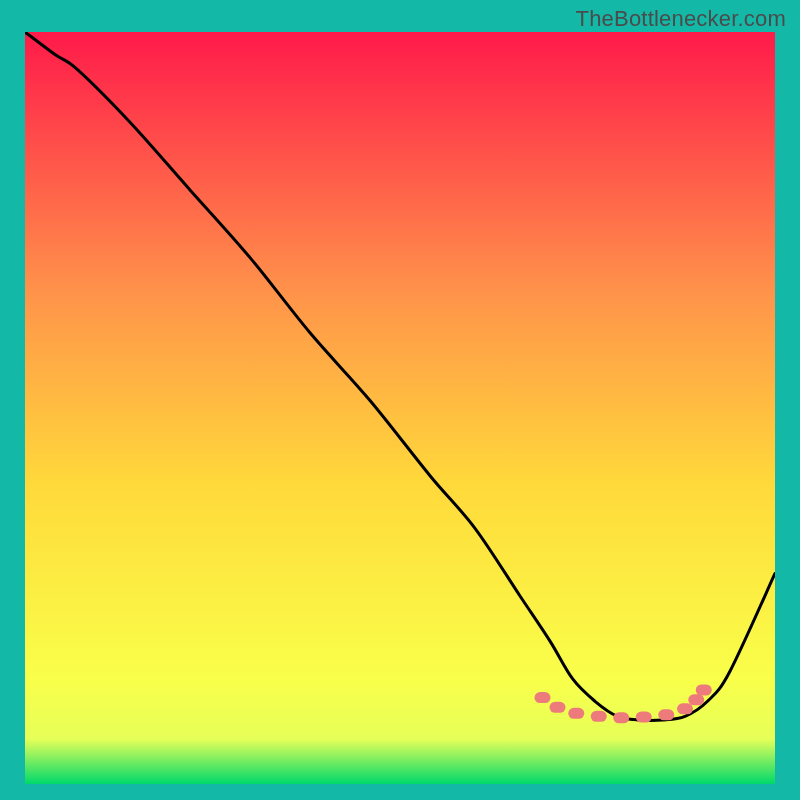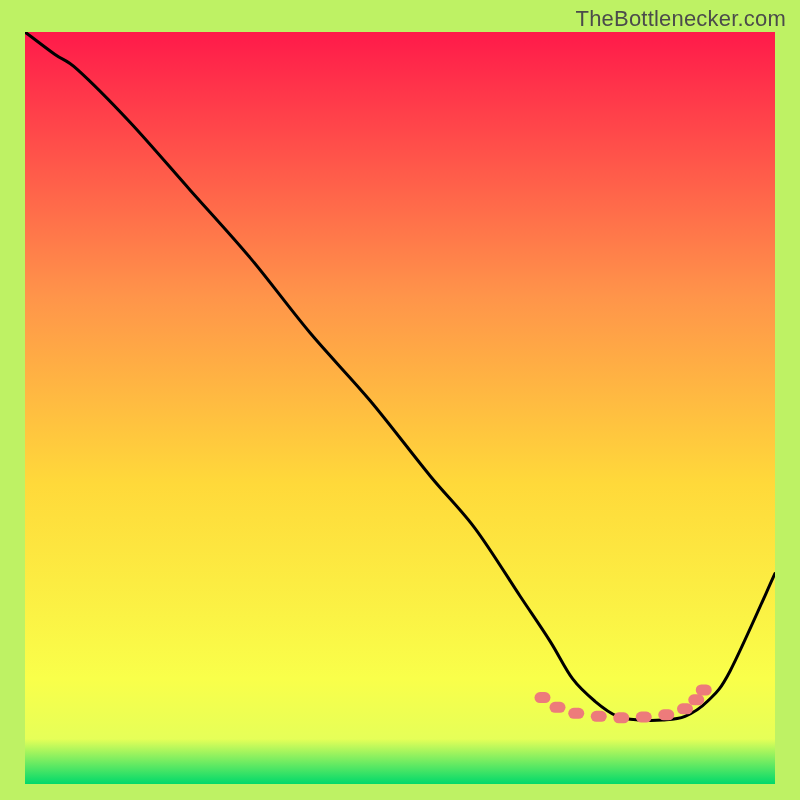--- a/index.html
+++ b/index.html
@@ -10,21 +10,21 @@
     height: 800px;
     overflow: hidden;
     font-family: Arial, Helvetica, sans-serif;
   }
   .frame {
     position: absolute;
     left: 0;
     top: 0;
     width: 800px;
     height: 800px;
-    background: #bef264;
+    background: #14b8a6;
   }
   .watermark {
     position: absolute;
     top: 6px;
     right: 14px;
     color: #4b4b4b;
     font-size: 22px;
     letter-spacing: 0.2px;
     font-weight: 400;
     user-select: none;

